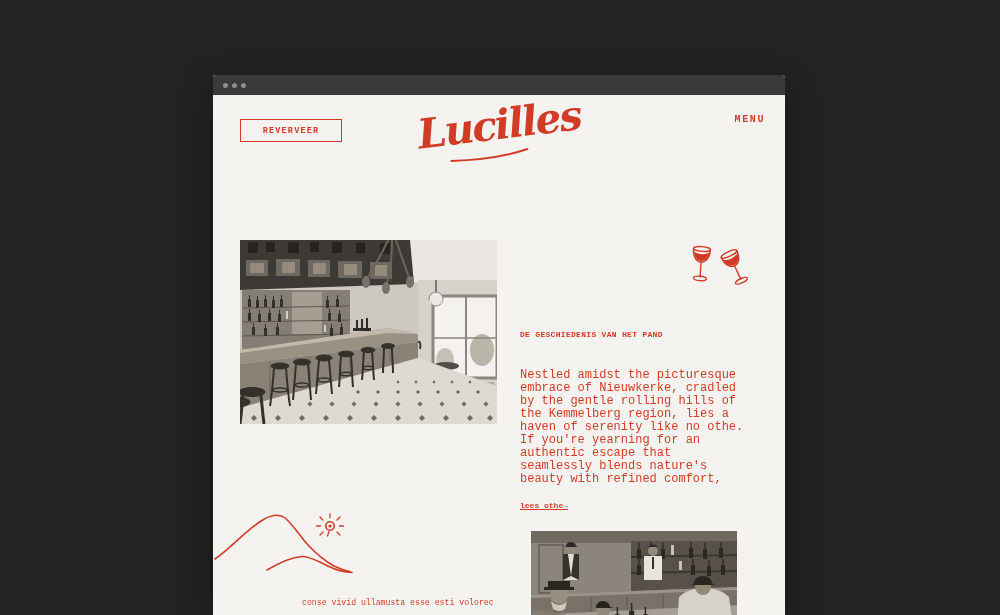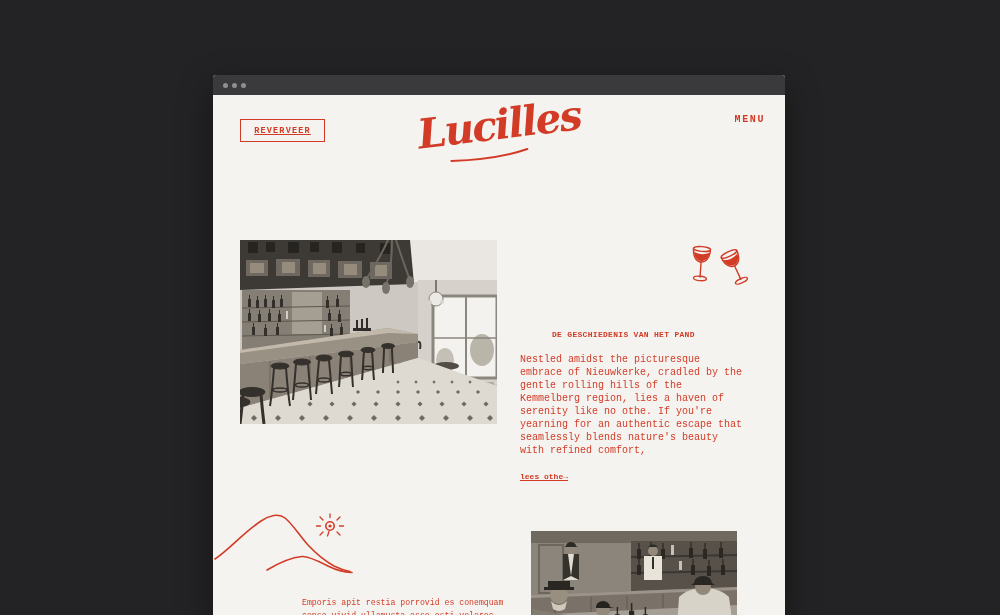--- a/index.html
+++ b/index.html
@@ -9,38 +9,38 @@
         font-family:"Liberation Mono","DejaVu Sans Mono",monospace; }
 
   .browser-window{ position:absolute; left:213px; top:75px; width:572px; height:540px;
         border-radius:3px 3px 0 0; overflow:hidden; background:var(--cream);
         box-shadow:0 12px 35px rgba(0,0,0,.4); }
   .chrome-bar{ height:20px; background:#3a3a3c; display:flex; align-items:center;
         padding-left:10px; gap:4px; }
   .chrome-dot{ width:5px; height:5px; border-radius:50%; background:#8f8f8f; cursor:default; }
   .page{ position:relative; width:572px; height:520px; background:var(--cream); overflow:hidden; }
 
-  .reserve-btn{ position:absolute; left:27px; top:24px; width:85px; height:23px;
+  .reserve-btn{ position:absolute; left:27px; top:24px; width:102px; height:23px;
         background:transparent; border:1.5px solid var(--red); color:var(--red);
         font-family:inherit; font-weight:bold; font-size:8.5px; letter-spacing:1.2px;
-        display:flex; align-items:center; justify-content:center; cursor:pointer;text-decoration:underline; }
+        display:flex; align-items:center; justify-content:center; cursor:pointer; }
   .logo{ position:absolute; left:50%; top:6px; transform:translateX(-50%) rotate(-7deg);
         color:var(--red); font-family:"DejaVu Serif","Liberation Serif",serif;
         font-style:italic; font-weight:700; font-size:41px; letter-spacing:-2px;
         white-space:nowrap; cursor:pointer; }
   .logo-flourish{ position:absolute; left:50%; top:52px; transform:translateX(-62%); }
   .menu-link{ position:absolute; right:20px; top:19px; color:var(--red);
         font-weight:bold; font-size:10px; letter-spacing:1.6px; cursor:pointer;text-align:center; }
 
   .photo-main{ position:absolute; left:27px; top:145px; width:257px; height:184px; display:block; }
   .glasses-illo{ position:absolute; left:467px; top:145px; display:block; }
 
   .story{ position:absolute; left:307px; top:235px; width:225px; color:var(--red); }
-  .story-heading{ font-size:8px; font-weight:bold; letter-spacing:.3px;margin-left:32px; }
-  .story-body{ margin-top:14px; font-size:10px; line-height:13px; }
+  .story-heading{ font-size:8px; font-weight:bold; letter-spacing:.3px; }
+  .story-body{ margin-top:30px; font-size:12px; line-height:13px; }
   .read-more{ display:inline-block; margin-top:15px; color:var(--red);
         font-size:8px; font-weight:bold; text-decoration:underline; cursor:pointer; }
 
   .hills-illo{ position:absolute; left:0px; top:406px; display:block; }
   .footer-copy{ position:absolute; left:89px; top:502px; color:var(--red);
         font-size:8.2px; line-height:12.5px; }
   .photo-vintage{ position:absolute; left:318px; top:436px; width:206px; height:150px; display:block; }
 </style>
 </head>
 <body>
@@ -279,21 +279,20 @@
       <g stroke="#d23c27" stroke-width="1.6" fill="none" stroke-linecap="round">
         <path d="M2,58 C16,49 30,32 48,20 C56,14.5 66,12 72,17 C80,23.5 86,34 95,44 C102,51.5 112,60 121,65 C126,67.5 132,69.5 137,70.5"></path>
         <path d="M54,69 C64,63 78,56.5 89,55.5 C96,55 106,60.5 116,65.5 C123,69 131,71 139,71.5"></path>
         <circle cx="117" cy="25" r="4.2"></circle>
         <circle cx="117" cy="25" r="1.6" fill="#d23c27" stroke="none"></circle>
         <path d="M117,16.5 V13 M124,19 L127,16 M126.5,25 H130.5 M124,31 L127,34 M110,19 L107,16 M107.5,25 H103.5 M110,31 L107,34 M116,30.5 L114.5,35" stroke-width="1.3"></path>
       </g>
     </svg>
 
     <div class="footer-copy">
-      <div>Emporis apit restia porrovid es conemquam</div>
       <div>conse vivid ullamusta esse esti volorec</div>
     </div>
 
     <svg class="photo-vintage" viewBox="0 0 206 150" preserveAspectRatio="none">
       <defs>
           <path id="bot2" d="M0,6 h4 v10 h-4 z M1.4,0 h1.2 v6 h-1.2 z" fill="#2b2723"></path>
         </defs>
       <rect width="206" height="150" fill="#a49e95"></rect>
       <rect x="0" y="0" width="206" height="14" fill="#6f695f"></rect>
       <rect x="100" y="10" width="106" height="52" fill="#57514a"></rect>

